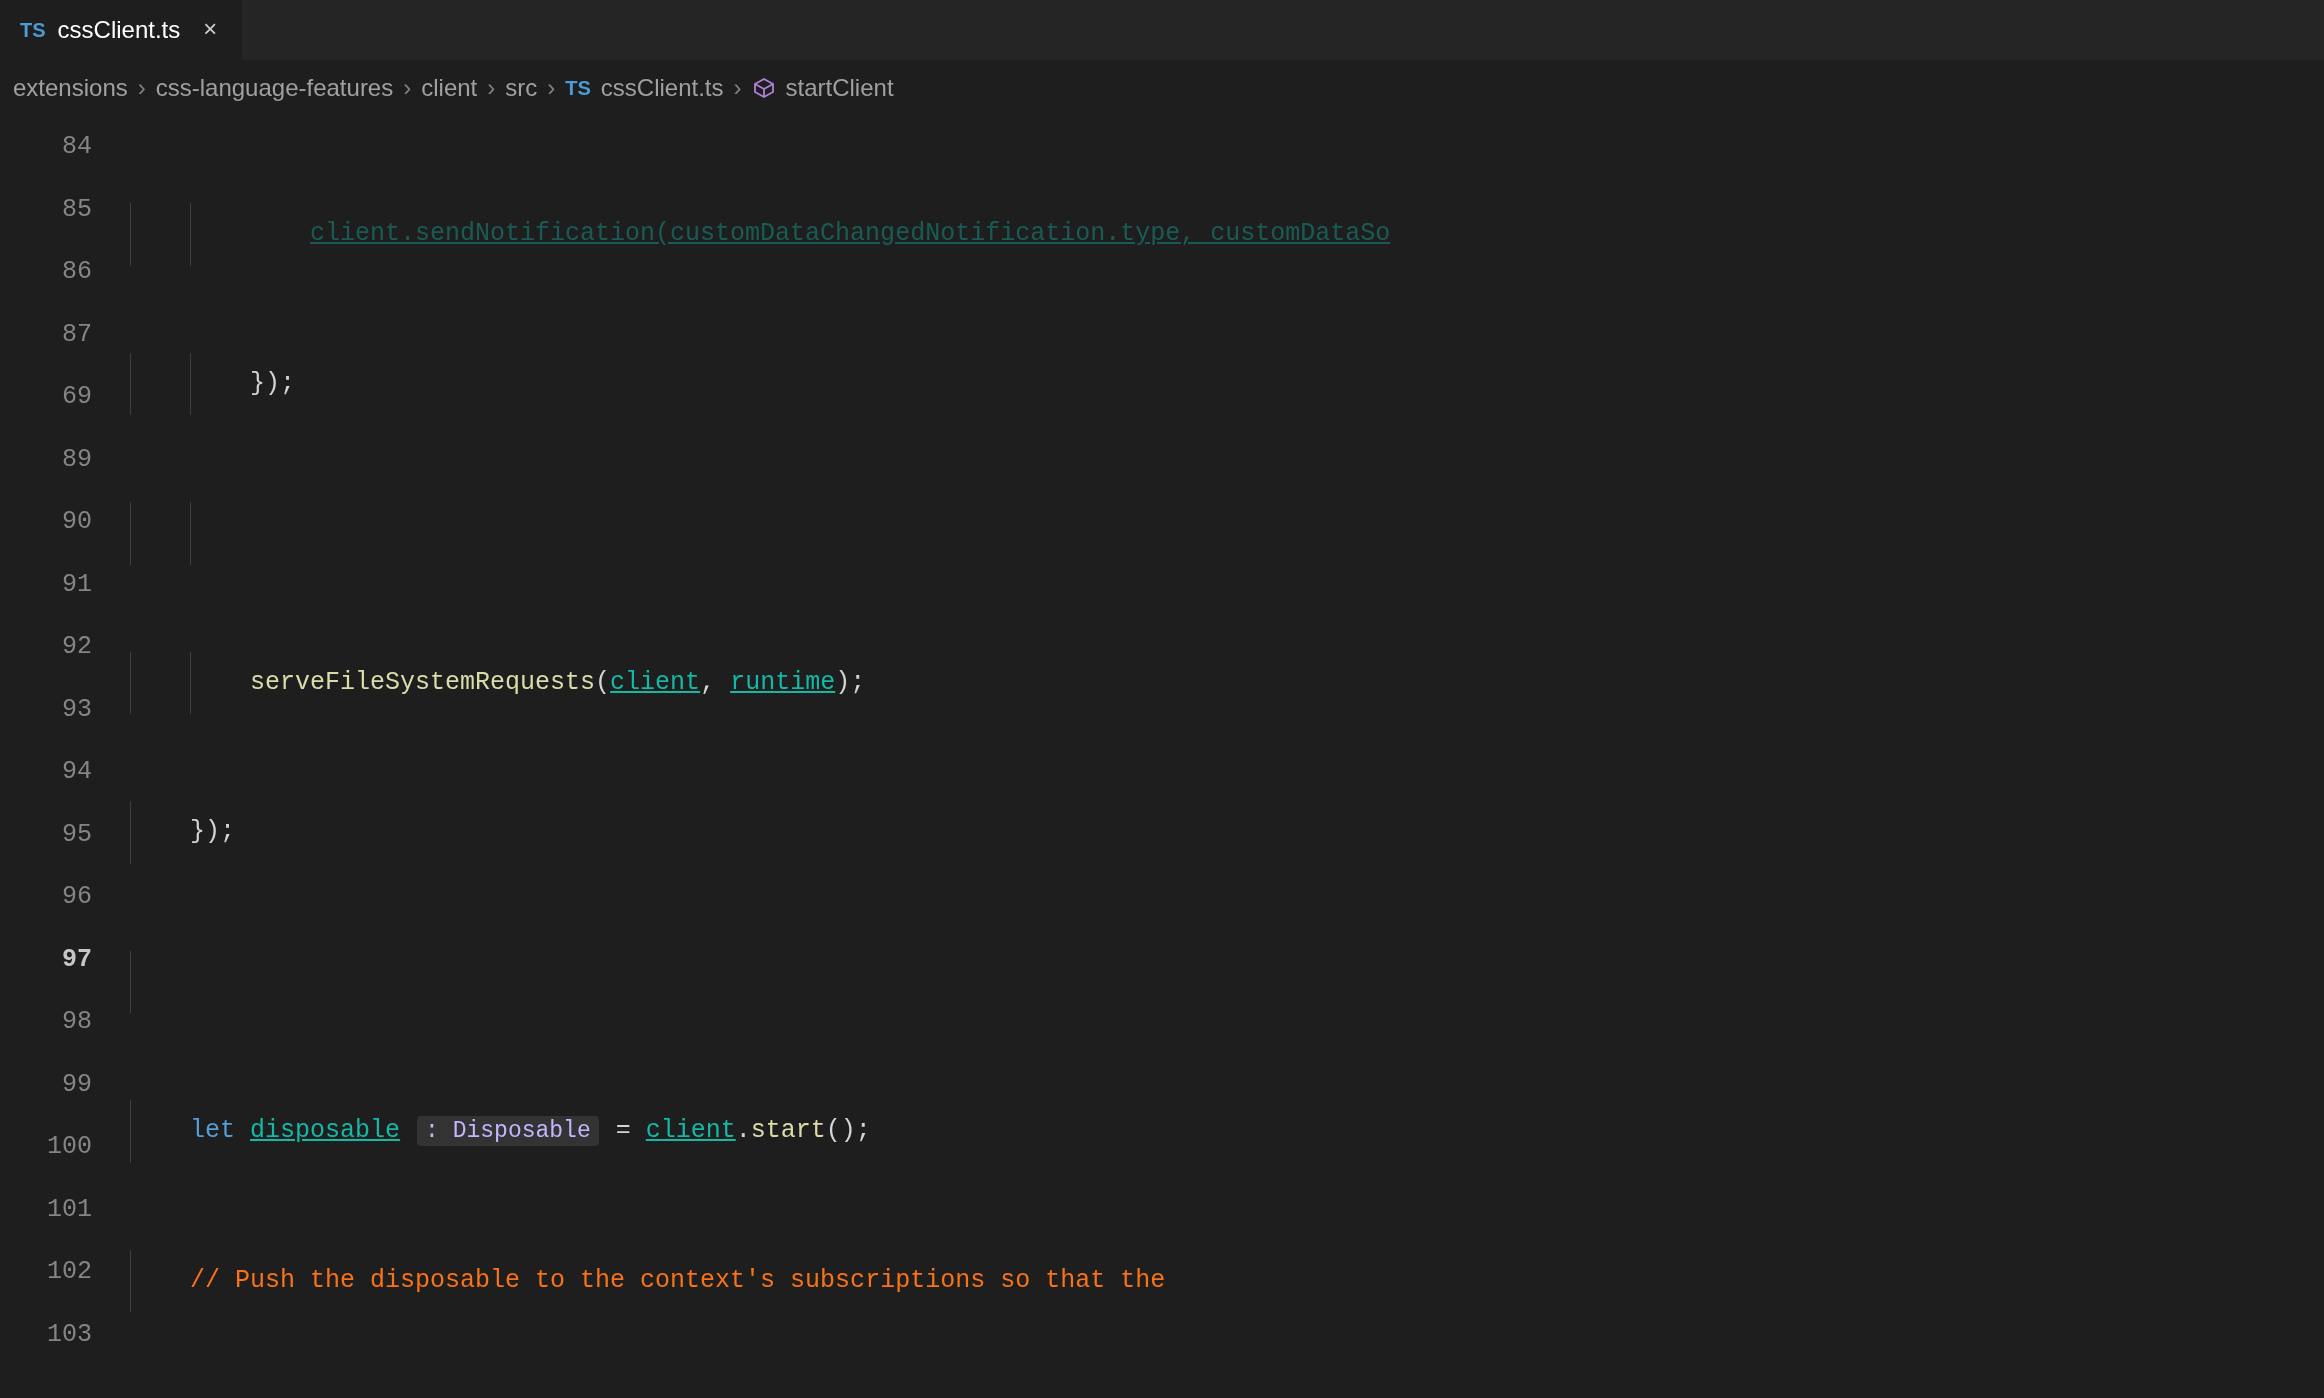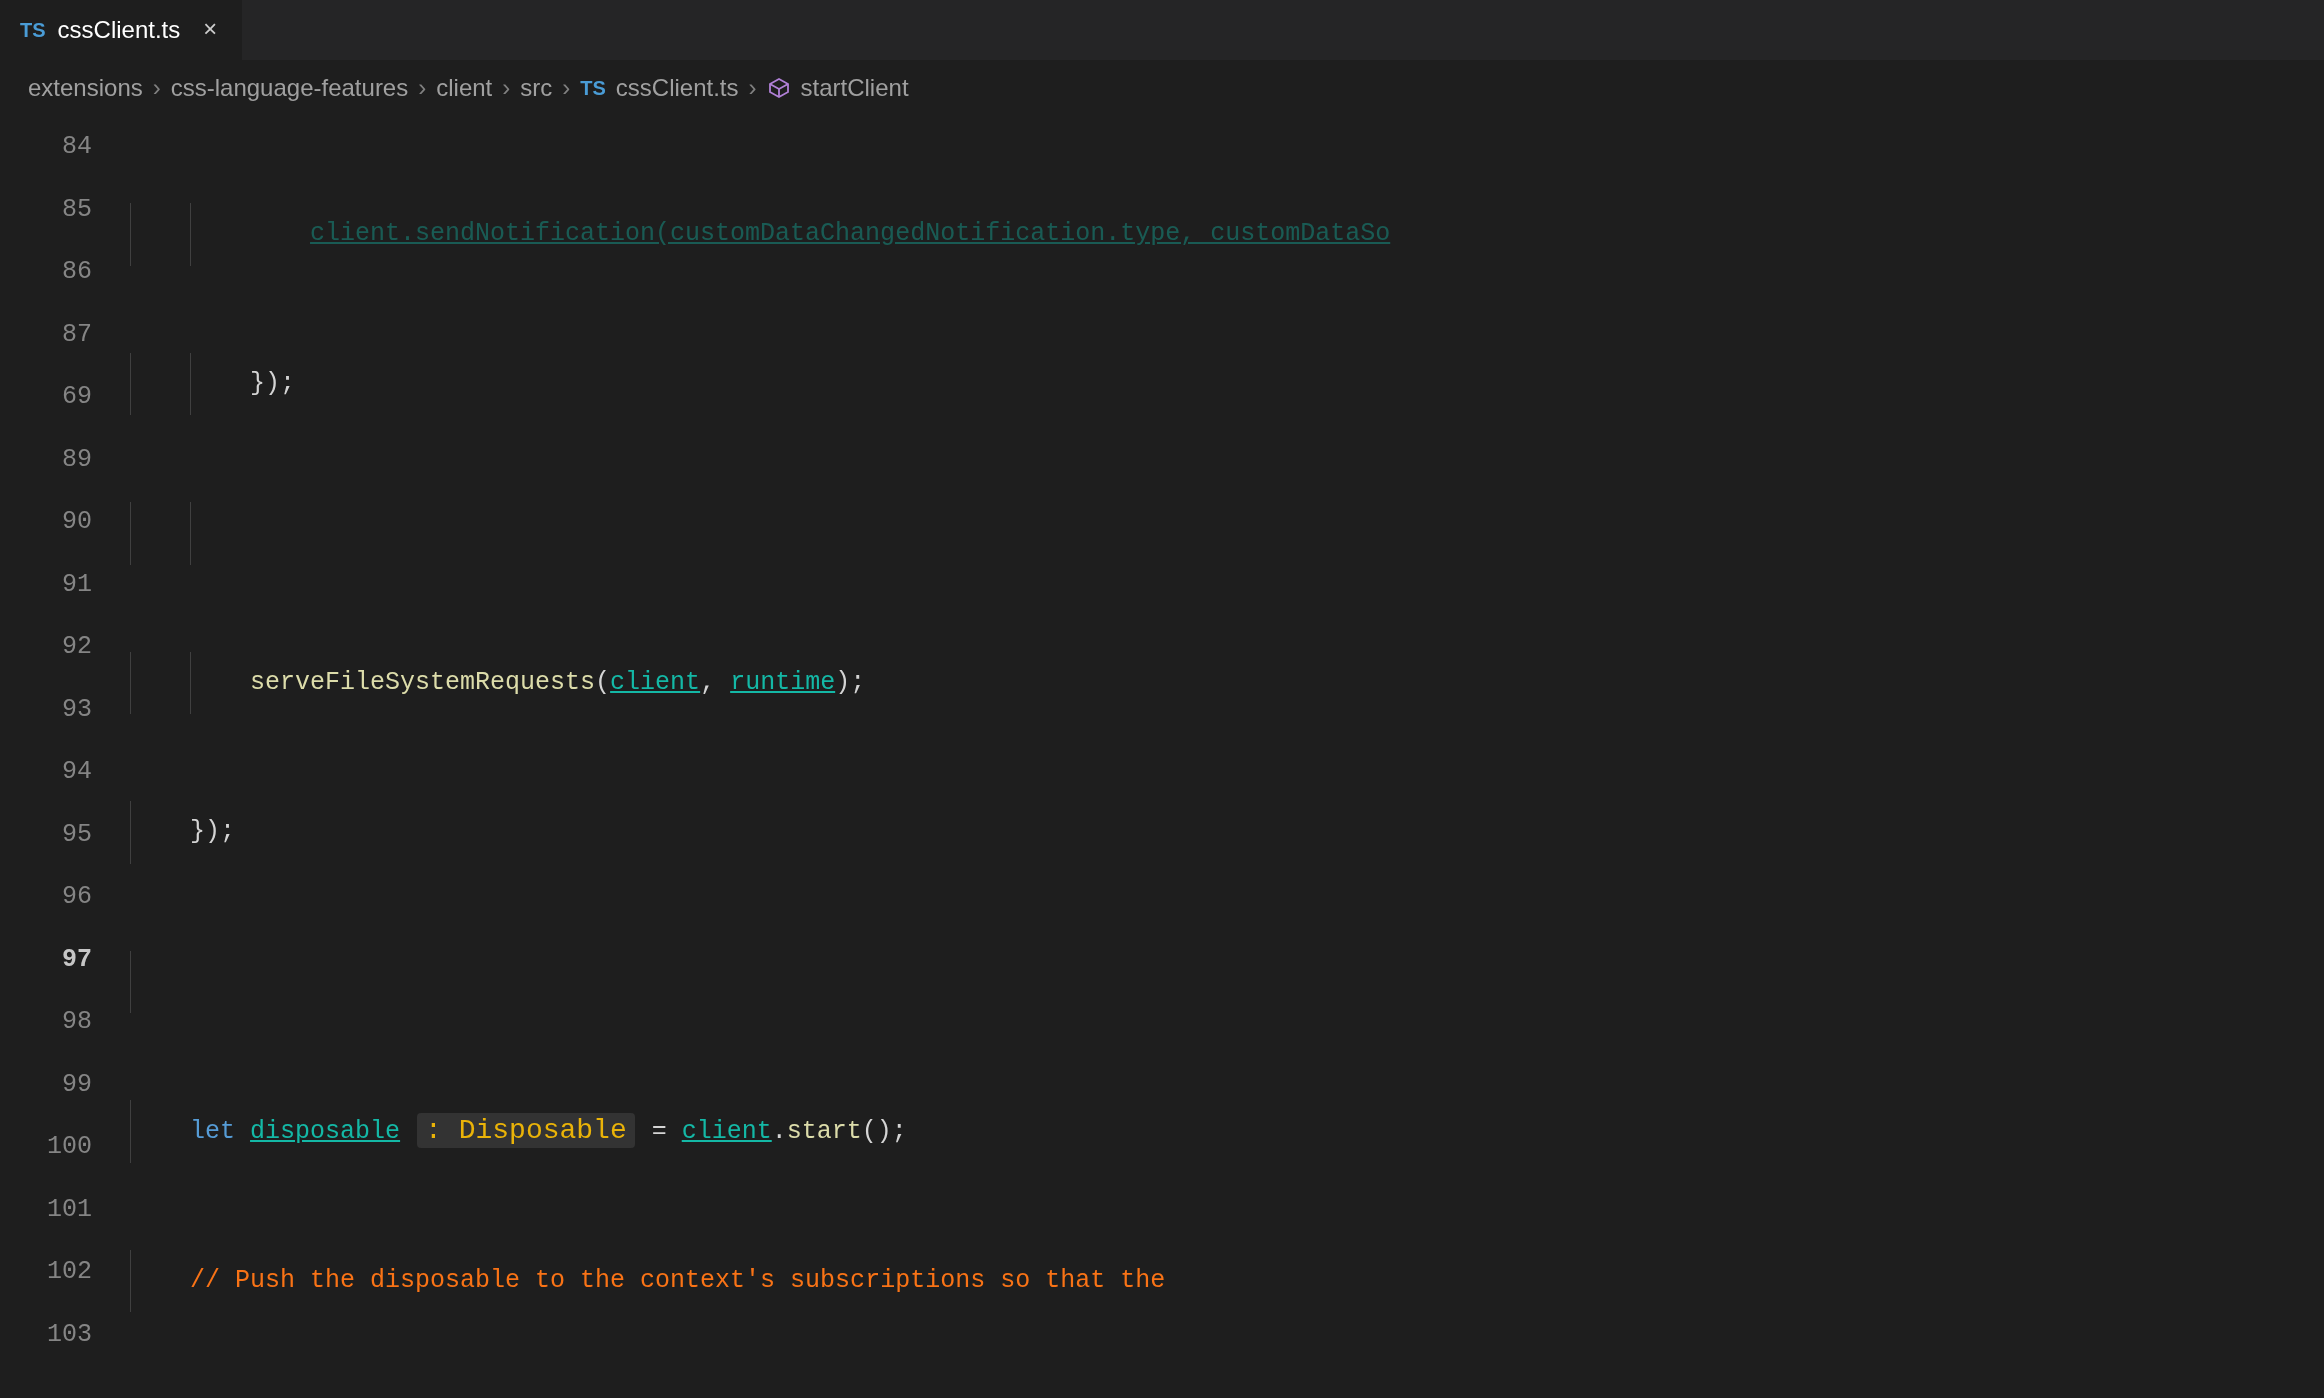--- a/index.html
+++ b/index.html
@@ -48,21 +48,21 @@
   cursor: pointer;
   width: 24px;
   height: 24px;
   display: flex;
   align-items: center;
   justify-content: center;
 }
 .breadcrumb {
   display: flex;
   align-items: center;
-  padding: 14px 28px;
+  padding: 14px 13px;
   color: #a0a0a0;
   font-size: 24px;
   font-family: -apple-system, 'Segoe UI', sans-serif;
   gap: 10px;
   background: #1e1e1e;
 }
 .breadcrumb-sep {
   color: #808080;
 }
 .breadcrumb-icon-ts {
@@ -114,24 +114,24 @@
   bottom: 0;
   width: 0;
 }
 .tk-keyword { color: #569cd6; }
 .tk-func { color: #dcdcaa; }
 .tk-var { color: #14b8a6; text-decoration: underline; }
 .tk-comment { color: #f97316; }
 .tk-punct { color: #d4d4d4; }
 .inlay {
   background: #333333;
-  color: #eab308;
+  color: #c4b5fd;
   padding: 2px 8px;
   border-radius: 4px;
-  font-size: 28px;
+  font-size: 23px;
   margin: 0 2px;
 }
 </style>
 </head>
 <body>
 
 <div class="tab-bar">
   <div class="tab">
     <span class="tab-icon">TS</span>
     <span class="tab-label">cssClient.ts</span>

